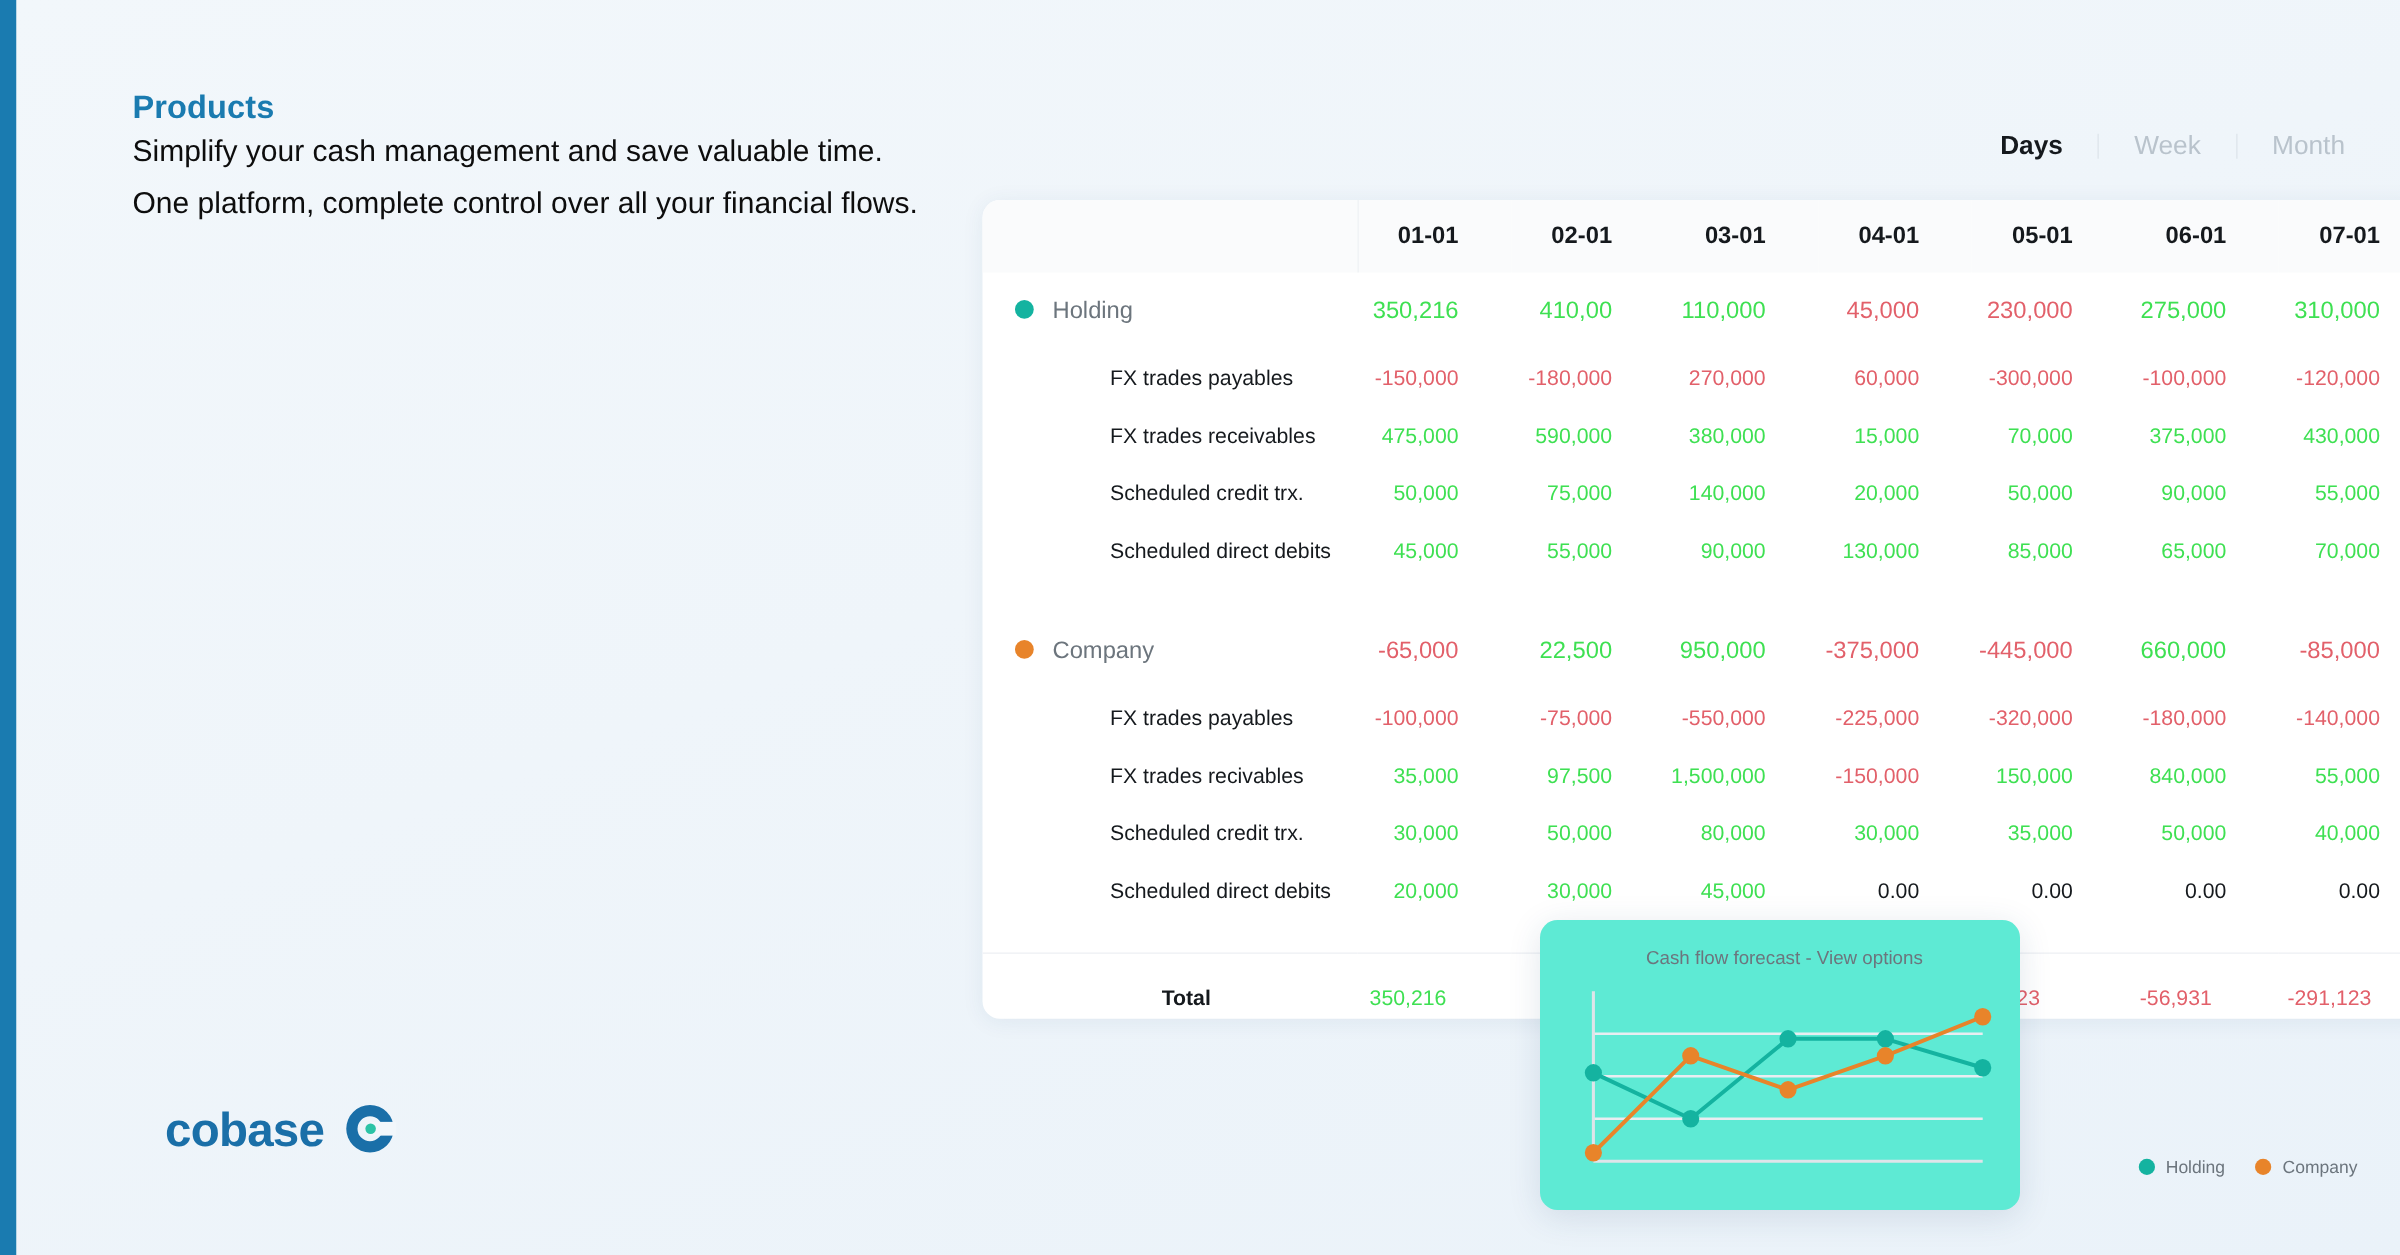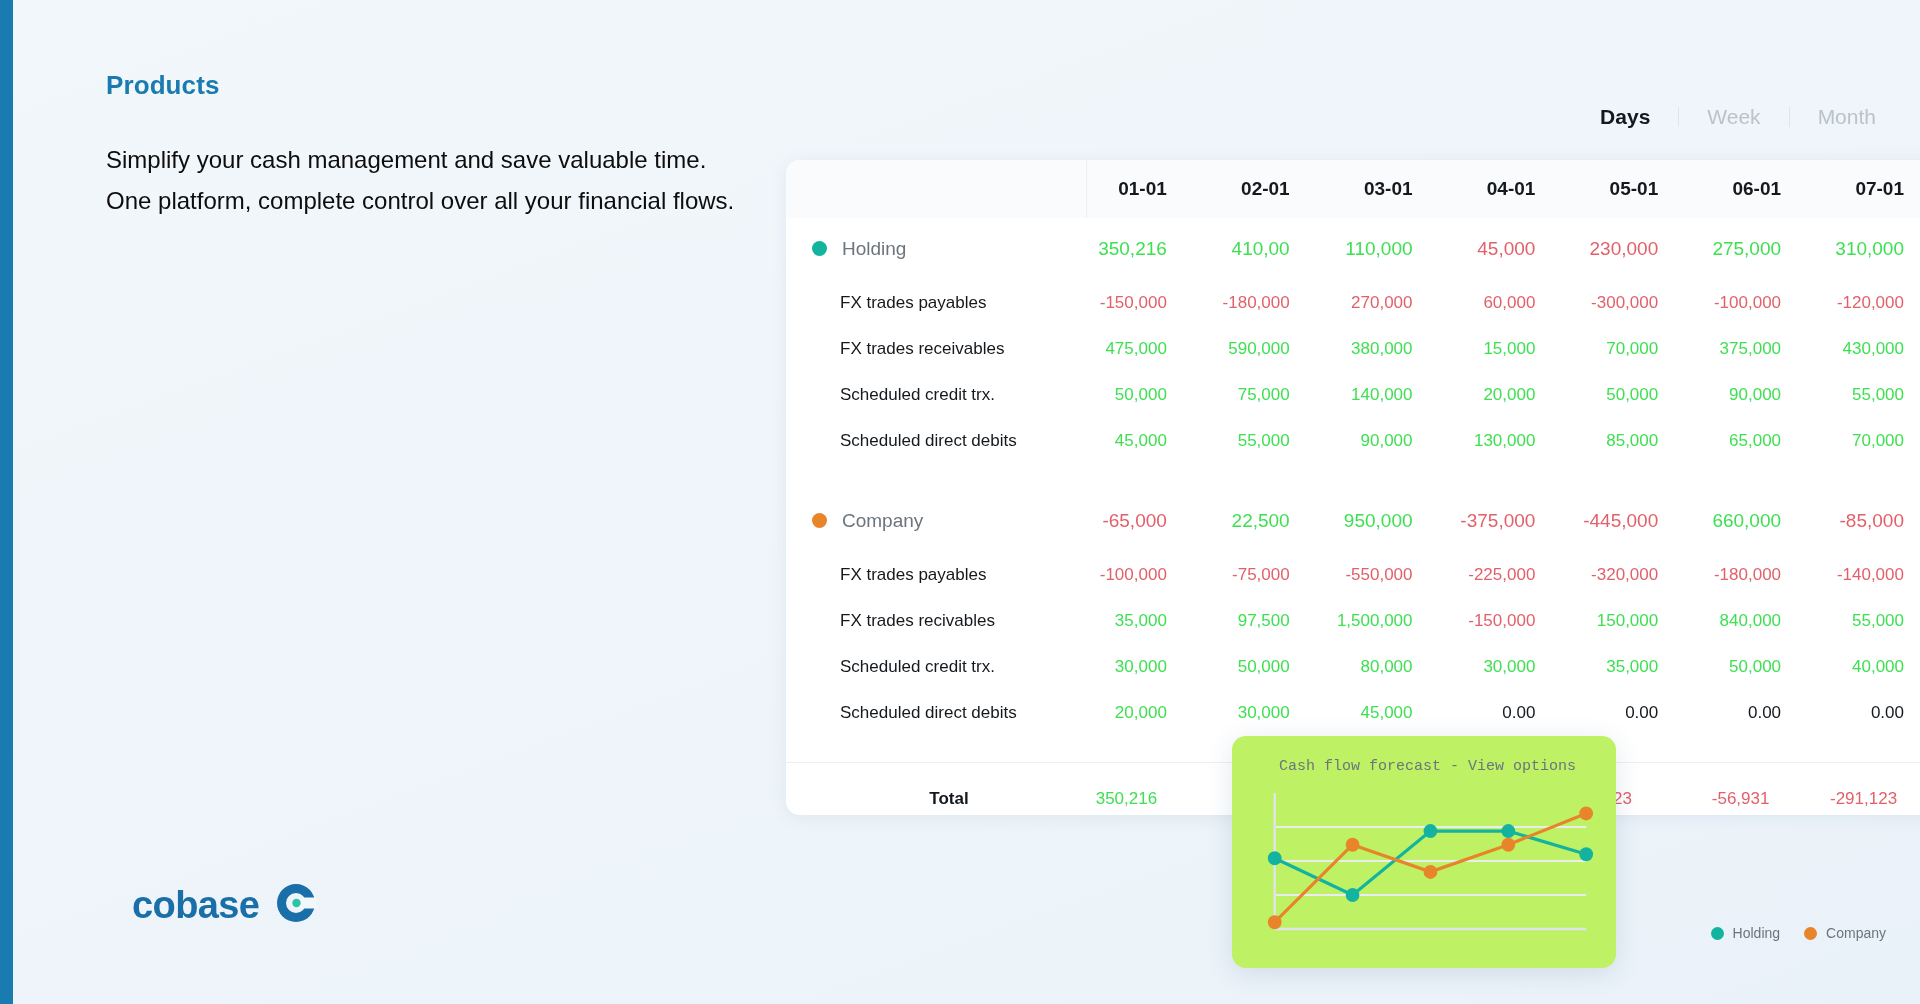--- a/index.html
+++ b/index.html
@@ -25,21 +25,20 @@
   .eyebrow {
     font-size: 26px; color: #1a7bb0; font-weight: 700;
     letter-spacing: .1px;
   }
   .headline {
     margin-top: 30px;
     font-size: 64px; line-height: 1.05; font-weight: 700;
     color: #1a7bb0; letter-spacing: -1px;
   }
   .lede {
-    margin-top: 38px;
     font-size: 24px; line-height: 1.72; color: #0d0d0d;
     font-weight: 400; max-width: 650px;
   }
 
   
   .logo {
     position: absolute; left: 132px; top: 882px;
     display: flex; align-items: center; gap: 16px;
   }
   .logo-word {
@@ -81,21 +80,21 @@
   thead tr { background: #fafbfc; height: 58px; }
   thead th { height: 58px; }
   thead th.date {
     text-align: right; padding-right: 42px;
     font-size: 19px; font-weight: 700; color: #15191d;
   }
   thead th.spacer { border-right: 1px solid #eef1f4; }
 
   tbody td.label {
     font-size: 17px; color: #15191d; font-weight: 400;
-    padding-left: 54px; white-space: nowrap;
+    padding-left: 102px; white-space: nowrap;
   }
   tbody tr.group td.label {
     padding-left: 26px; color: #6c757d; font-size: 19px;
   }
   tbody tr.group td { height: 62px; }
   tbody tr.group td.num { font-size: 19px; }
   tbody td.num {
     text-align: right; padding-right: 42px;
     font-size: 17px; font-weight: 400; white-space: nowrap;
   }
@@ -113,25 +112,24 @@
 
   tbody tr.total td { height: 74px; border-top: 1px solid #edf0f3; text-align: center; }
   tbody tr.total td.label {
     padding-left: 26px; font-weight: 700; font-size: 17px; color: #15191d;
   }
 
   
   .chart-card {
     position: absolute; left: 1232px; top: 736px;
     width: 384px; height: 232px;
-    background: #bef264;
+    background: #5eead4;
     border-radius: 14px;
     box-shadow: 0 5px 26px rgba(30,70,110,.13);
     padding: 22px 22px 16px 29px;
-    font-family: Liberation Mono, monospace;
   }
   .chart-title {
     text-align: center; font-size: 15px; color: #6c757d;
     font-weight: 400; margin-bottom: 12px;
   }
   .chart-plot { width: 100%; height: 152px; display: block; }
 
   
   .legend {
     position: absolute; right: 34px; top: 925px;

